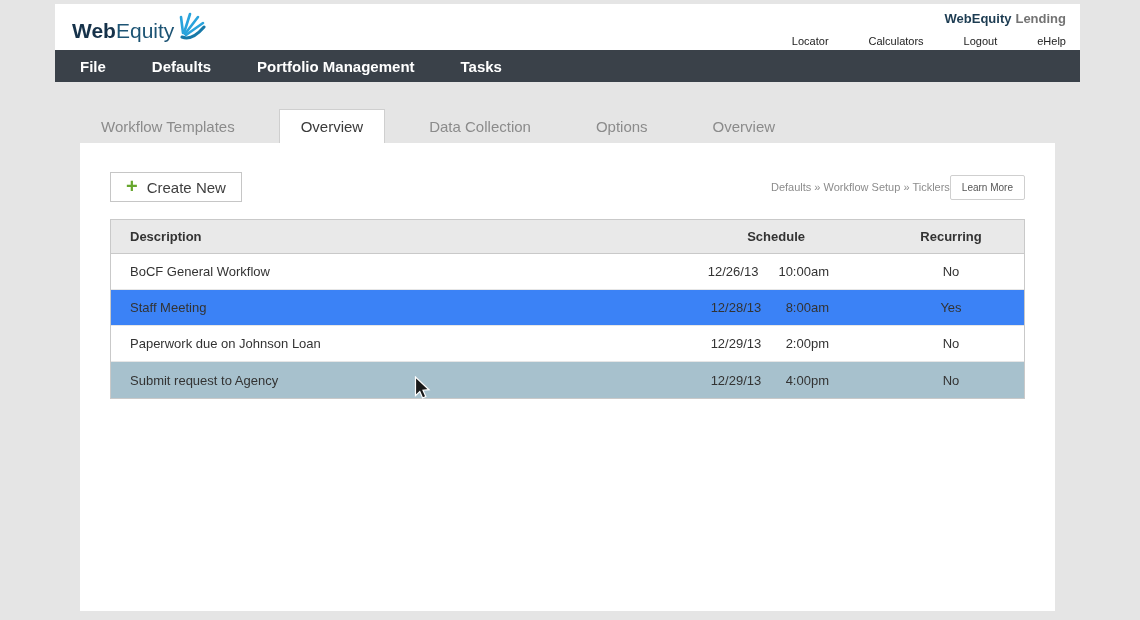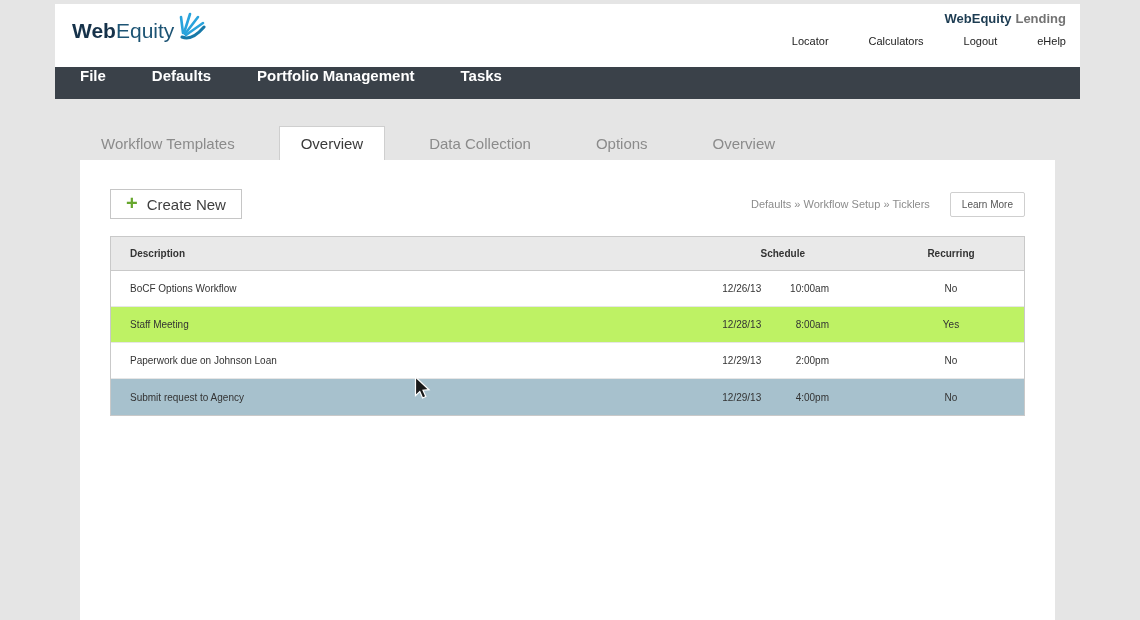--- a/index.html
+++ b/index.html
@@ -6,67 +6,67 @@
   html,body { margin:0; padding:0; }
   body {
     width:1140px; height:620px; overflow:hidden; position:relative;
     background:#e5e5e5;
     font-family:"Liberation Sans","DejaVu Sans",sans-serif;
     color:#333;
   }
   .chrome { margin-left:55px; width:1025px; }
 
   
-  .header { background:#ffffff; height:63px; margin-top:4px; position:relative; }
+  .header { background:#ffffff; height:46px; margin-top:4px; position:relative; }
   .logo { position:absolute; left:17px; top:12px; display:flex; align-items:flex-start; cursor:pointer; }
   .logo-text { font-size:21px; line-height:30px; }
   .logo-web { color:#16324a; font-weight:bold; }
   .logo-equity { color:#1d5474; }
   .logo-mark { margin-left:2px; margin-top:-6px; }
 
   .header-right { position:absolute; right:14px; top:7px; text-align:right; }
   .brand-line { font-size:13px; }
   .brand-name { color:#1d3c52; font-weight:bold; }
   .brand-product { color:#737373; font-weight:bold; margin-left:4px; }
   .utility { display:flex; gap:40px; justify-content:flex-end; margin-top:9px; font-size:11px; color:#222;padding-left:16px; }
   .utility .u-link { cursor:pointer; }
 
   
-  .navbar { background:#3a4149; height:32px; display:flex; padding-left:25px; }
+  .navbar { background:#3a4149; height:32px; display:flex; align-items:center; padding-left:25px; }
   .nav-item { color:#ffffff; font-size:15px; font-weight:bold; margin-right:46px; cursor:pointer; white-space:nowrap; }
 
   
   .tabs { margin-left:80px; margin-top:27px; display:flex; height:34px;gap:23px; }
   .tab { padding:0 21px; display:flex; align-items:center; font-size:15px; color:#8b8b8b; cursor:pointer; white-space:nowrap; }
   .tab.active { background:#ffffff; border:1px solid #cfcfcf; border-bottom:none; color:#3a3a3a; }
 
   
   .panel { margin-left:80px; width:975px; height:468px; background:#ffffff; padding:0 30px; }
 
   .toolbar-row { display:flex; align-items:center; justify-content:space-between; padding-top:29px; }
   .btn-create {
     display:inline-flex; align-items:center; gap:9px; height:30px; padding:0 15px;
     background:#fff; border:1px solid #c6c6c6; font-size:15px; color:#3f3f3f; cursor:pointer;
     font-family:inherit;
   }
   .plus-icon { color:#67a72e; font-size:20px; font-weight:bold; line-height:1; margin-top:-2px; }
   .right-group { display:flex; align-items:center; }
-  .breadcrumb { font-size:11px; color:#8c8c8c; margin-right:20px; }
+  .breadcrumb { font-size:11px; color:#8c8c8c; }
   .btn-learn {
     font-size:10px; color:#555; background:#fff; border:1px solid #cfcfcf;
     padding:6px 11px; border-radius:2px; cursor:pointer; font-family:inherit;
   }
 
   
   .table { margin-top:17px; border:1px solid #c9c9c9; }
-  .trow { display:flex; align-items:center; font-size:10px; color:#333; }
+  .trow { display:flex; align-items:center; font-size:13px; color:#333; }
   .trow.hdr { background:#e9e9e9; font-weight:bold; height:34px; border-bottom:1px solid #c9c9c9; }
   .trow.data { height:36px; border-bottom:1px solid #e6e6e6; background:#ffffff; cursor:pointer; }
   .trow.data:last-child { border-bottom:none; }
-  .trow.alt { background:#bef264; }
+  .trow.alt { background:#3b82f6; }
   .trow.selected { background:#a7c1cd; border-bottom-color:#a7c1cd; }
 
   .c-desc { flex:1; padding-left:19px; text-align:left; }
   .c-sched { width:170px; display:flex; justify-content:flex-end; padding-right:49px; }
   .hdr .c-sched { padding-right:73px; }
   .c-sched .d { display:inline-block; width:58px; text-align:right; }
   .c-sched .t { display:inline-block; width:52px; text-align:right; margin-left:20px; }
   .c-rec { width:146px; text-align:center; }
 
   
@@ -136,21 +136,21 @@
   <div class="table">
     <div class="trow hdr">
       <div class="c-desc">Description</div>
       <div class="c-sched">
         <span>Schedule</span>
       </div>
       <div class="c-rec">Recurring</div>
     </div>
 
     <div class="trow data">
-      <div class="c-desc">BoCF Options Workflow</div>
+      <div class="c-desc">BoCF General Workflow</div>
       <div class="c-sched">
         <span class="d">12/26/13</span>
         <span class="t">10:00am</span>
       </div>
       <div class="c-rec">No</div>
     </div>
 
     <div class="trow data alt">
       <div class="c-desc">Staff Meeting</div>
       <div class="c-sched">

